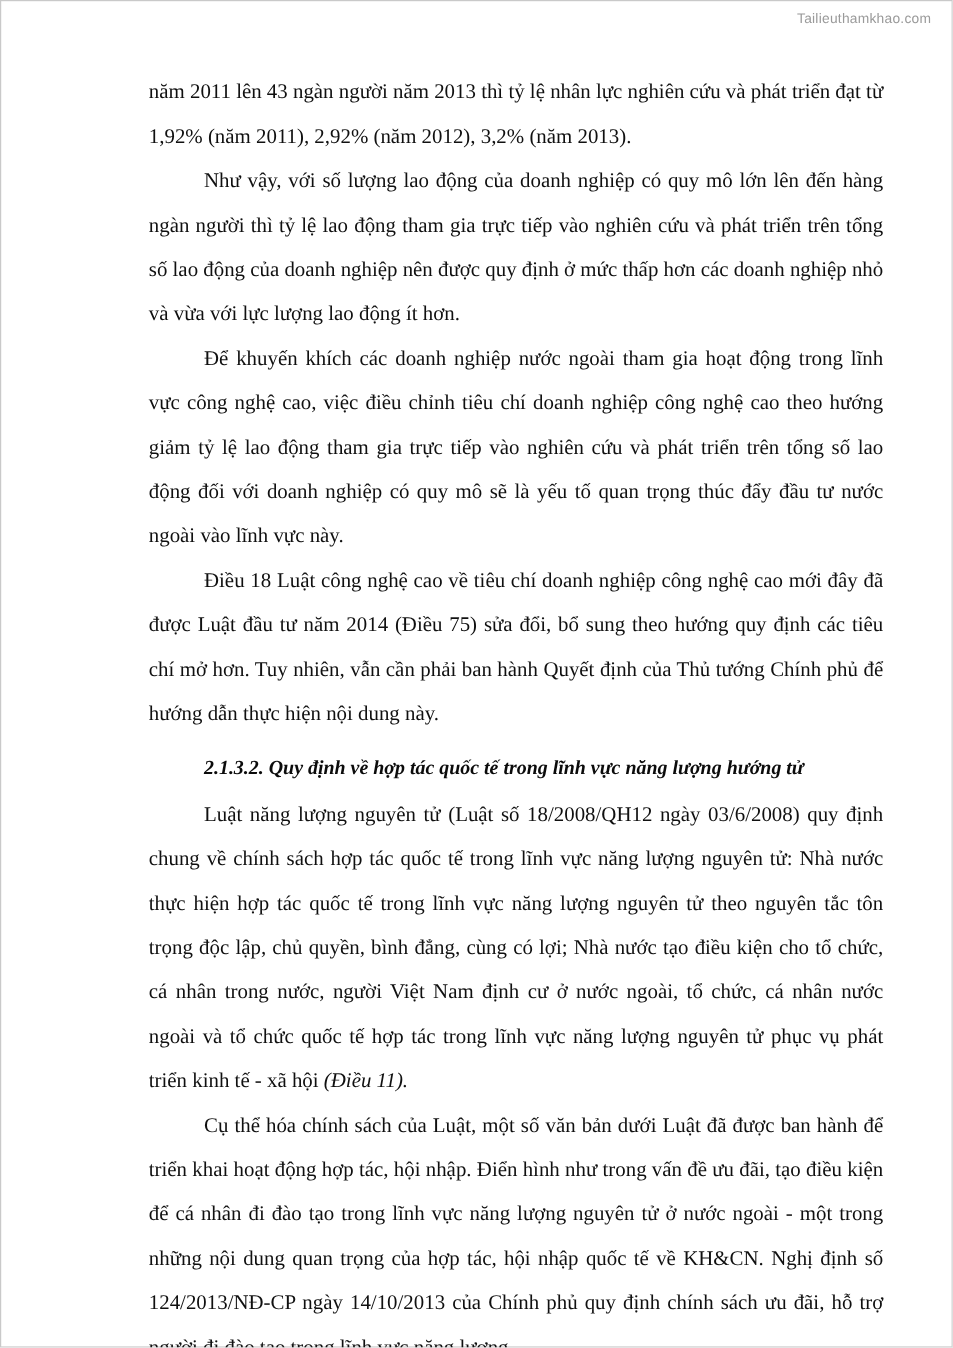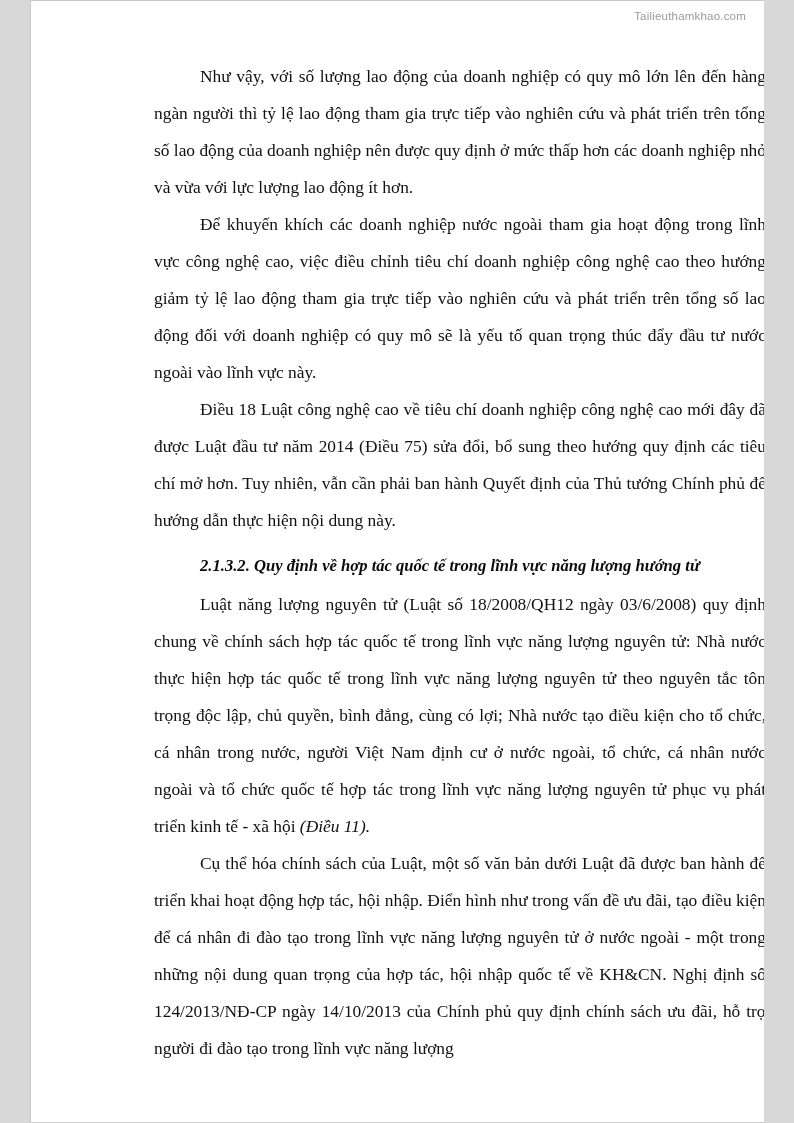--- a/index.html
+++ b/index.html
@@ -5,21 +5,21 @@
   html, body {
     margin: 0;
     padding: 0;
     background: #d8d8d8;
   }
   body {
     font-family: "Liberation Serif", serif;
   }
   .page {
     position: relative;
-    width: 734px;
+    width: 794px;
     height: 1123px;
     margin: 0 auto;
     background: #ffffff;
     box-sizing: border-box;
     overflow: hidden;
   }
   .page-border {
     position: absolute;
     left: 0;
     top: 0;
@@ -81,20 +81,21 @@
 </head>
 <body>
 
 <div class="page">
   <div class="page-border"></div>
 
   <div class="watermark">Tailieuthamkhao.com</div>
 
   <div class="content">
 
+    <p class="body-text">năm 2011 lên 43 ngàn người năm 2013 thì tỷ lệ nhân lực nghiên cứu và phát triển đạt từ 1,92% (năm 2011), 2,92% (năm 2012), 3,2% (năm 2013).</p>
 
     <p class="body-text indent">Như vậy, với số lượng lao động của doanh nghiệp có quy mô lớn lên đến hàng ngàn người thì tỷ lệ lao động tham gia trực tiếp vào nghiên cứu và phát triển trên tổng số lao động của doanh nghiệp nên được quy định ở mức thấp hơn các doanh nghiệp nhỏ và vừa với lực lượng lao động ít hơn.</p>
 
     <p class="body-text indent">Để khuyến khích các doanh nghiệp nước ngoài tham gia hoạt động trong lĩnh vực công nghệ cao, việc điều chỉnh tiêu chí doanh nghiệp công nghệ cao theo hướng giảm tỷ lệ lao động tham gia trực tiếp vào nghiên cứu và phát triển trên tổng số lao động đối với doanh nghiệp có quy mô sẽ là yếu tố quan trọng thúc đẩy đầu tư nước ngoài vào lĩnh vực này.</p>
 
     <p class="body-text indent">Điều 18 Luật công nghệ cao về tiêu chí doanh nghiệp công nghệ cao mới đây đã được Luật đầu tư năm 2014 (Điều 75) sửa đổi, bổ sung theo hướng quy định các tiêu chí mở hơn. Tuy nhiên, vẫn cần phải ban hành Quyết định của Thủ tướng Chính phủ để hướng dẫn thực hiện nội dung này.</p>
 
     <h3 class="heading">2.1.3.2. Quy định về hợp tác quốc tế trong lĩnh vực năng lượng hướng tử</h3>
 
     <p class="body-text indent"><span>Luật năng lượng nguyên tử (Luật số 18/2008/QH12 ngày 03/6/2008) quy định chung về chính sách hợp tác quốc tế trong lĩnh vực năng lượng nguyên tử: Nhà nước thực hiện hợp tác quốc tế trong lĩnh vực năng lượng nguyên tử theo nguyên tắc tôn trọng độc lập, chủ quyền, bình đẳng, cùng có lợi; Nhà nước tạo điều kiện cho tổ chức, cá nhân trong nước, người Việt Nam định cư ở nước ngoài, tổ chức, cá nhân nước ngoài và tổ chức quốc tế hợp tác trong lĩnh vực năng lượng nguyên tử phục vụ phát triển kinh tế - xã hội </span><span class="ital">(Điều 11).</span></p>

